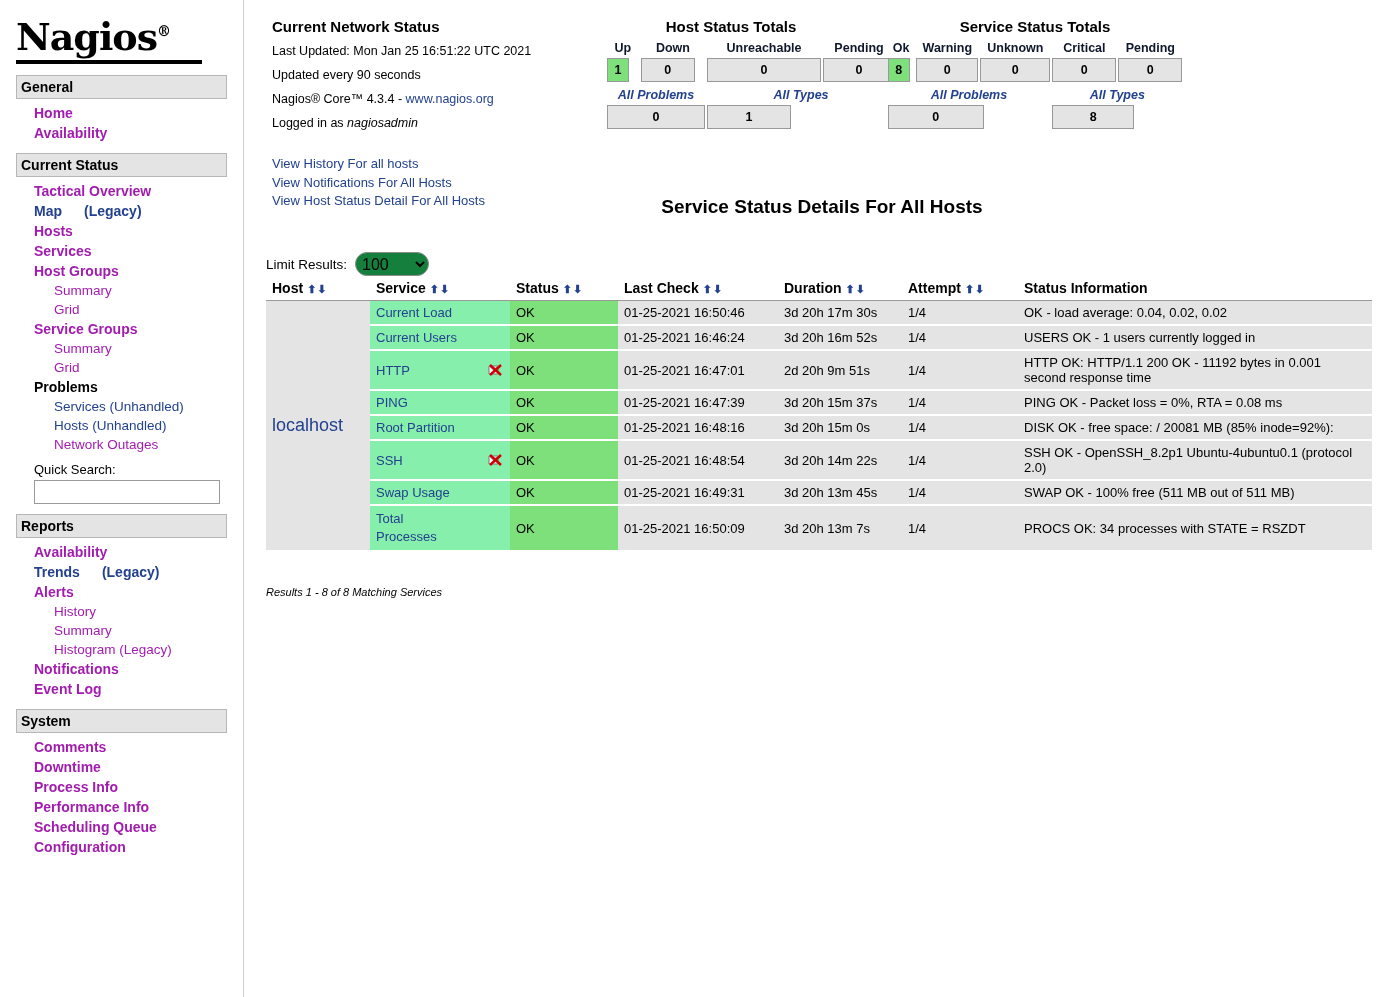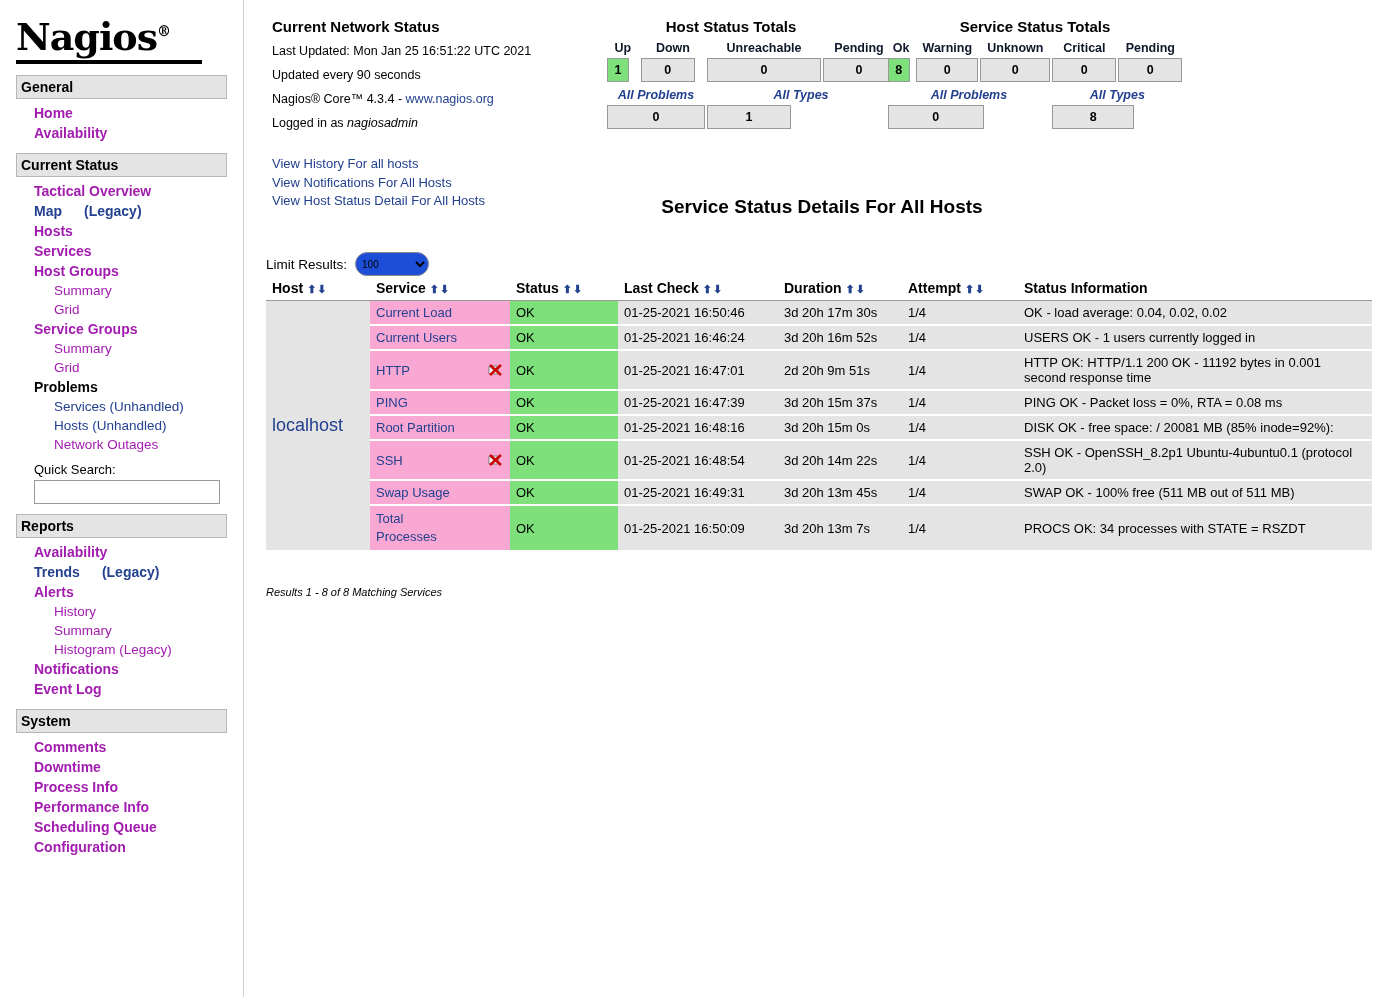--- a/index.html
+++ b/index.html
@@ -167,25 +167,25 @@
   #limit-row {
     position: absolute;
     left: 266px;
     top: 252px;
     font-size: 13.5px;
     display: flex;
     align-items: center;
     gap: 8px;
   }
   #limit-select {
-    font-size: 10px;
+    font-size: 16px;
     padding: 2px 2px;
     border: 1px solid #8c8c8c;
     border-radius: 12px;
-    background: #1d4ed8;
+    background: #15803d;
     height: 24px;
     width: 74px;
   }
 
   #svc-table {
     position: absolute;
     left: 266px;
     top: 280px;
     border-collapse: collapse;
     width: 1106px;
@@ -209,21 +209,21 @@
     padding: 4px 6px;
     vertical-align: middle;
     border-bottom: 1px solid #ffffff;
   }
   td.host-cell {
     background: #e4e4e4;
     vertical-align: top;
   }
   td.host-cell a { color: #23418f; text-decoration: none; font-size: 18px; }
   td.svc-cell {
-    background: #f9a8d4;
+    background: #86efac;
     width: 128px;
   }
   td.svc-cell a { color: #23418f; text-decoration: none; }
   .svc-inner { display: flex; align-items: center; justify-content: space-between; }
   td.status-cell {
     background: #7ee07a;
     font-weight: normal;
     width: 96px;
     text-align: left;
     padding-left: 10px;

